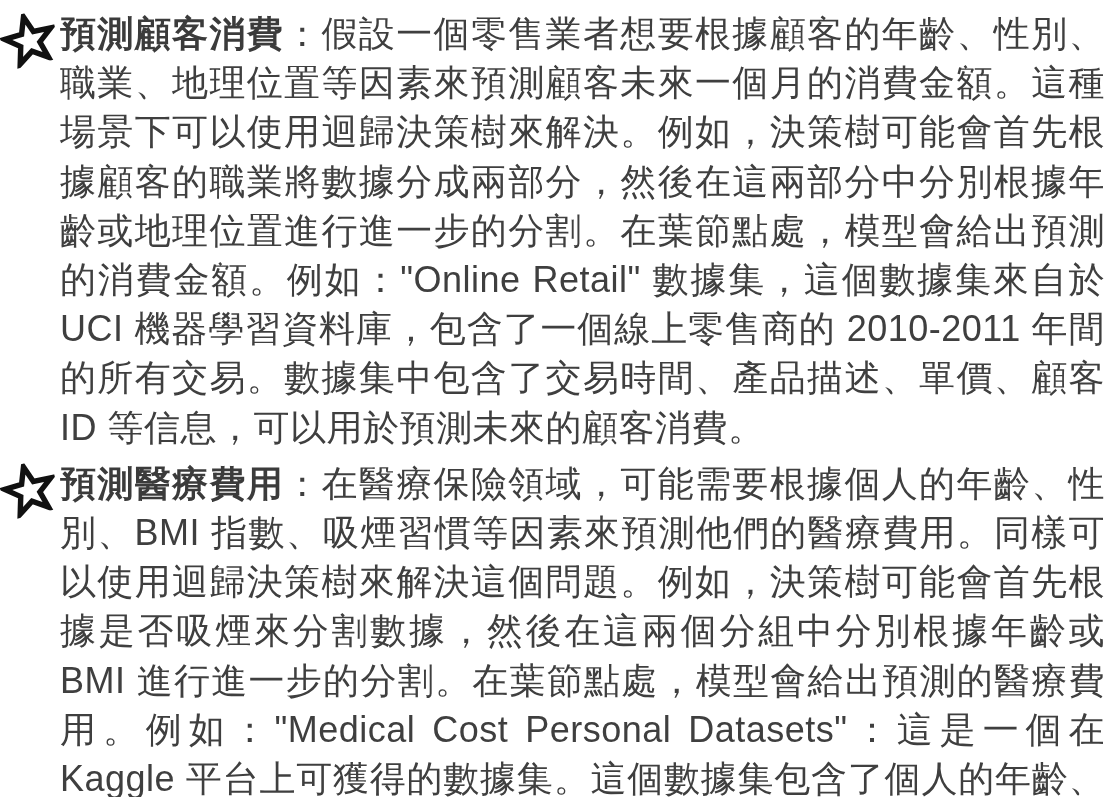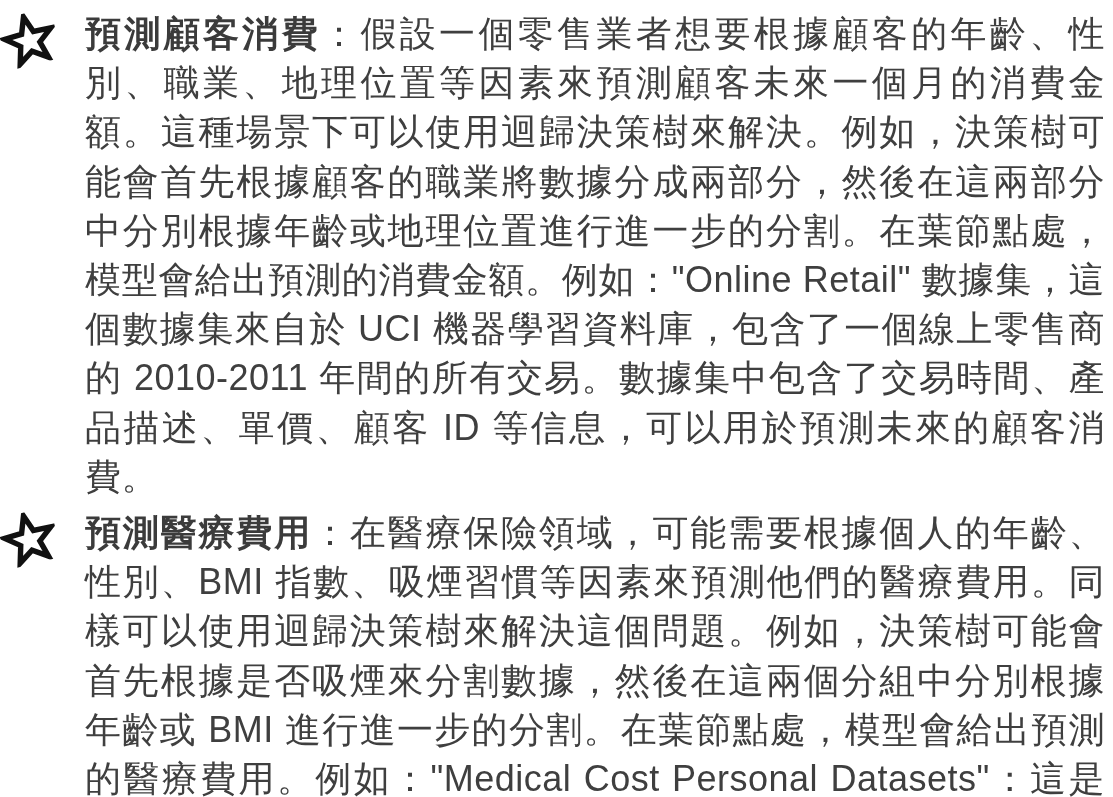--- a/index.html
+++ b/index.html
@@ -14,21 +14,21 @@
 
   .document {
     position: relative;
     width: 1113px;
     height: 797px;
     padding: 9px 10px 0 0;
   }
 
   .bullet-item {
     position: relative;
-    padding-left: 85px;
+    padding-left: 60px;
     width: 1105px;
     color: #3f3f3f;
     font-size: 36px;
     line-height: 49.2px;
     text-align: justify;
     text-justify: inter-ideograph;
     letter-spacing: 0.5px;
   }
 
   .bullet-item + .bullet-item {

